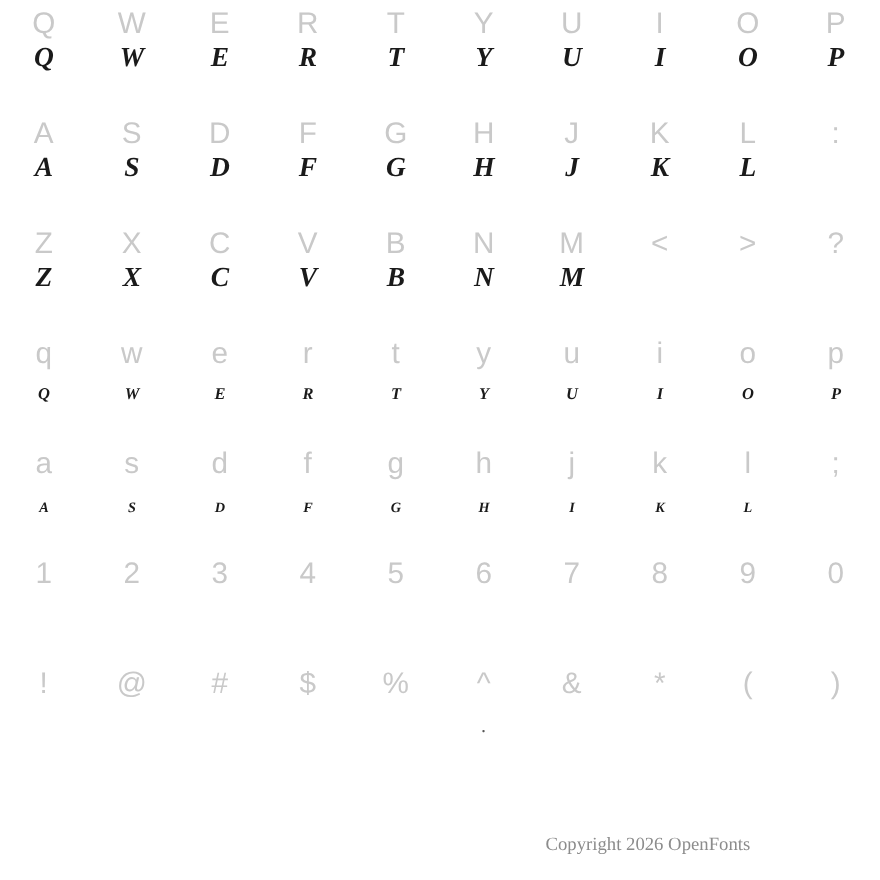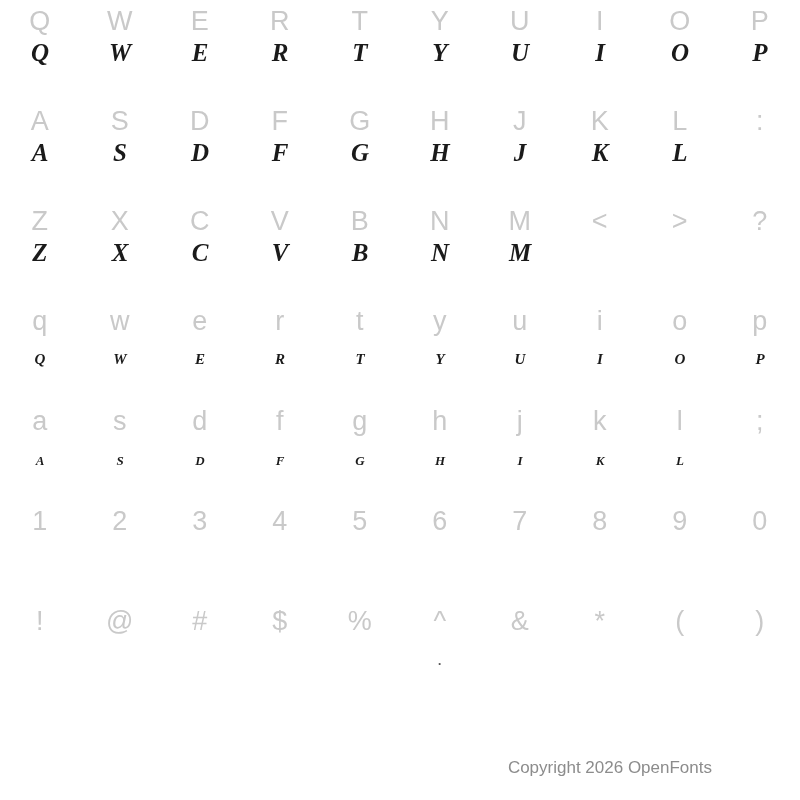--- a/index.html
+++ b/index.html
@@ -73,24 +73,24 @@
     font-size: 13px;
     top: 46px;
     color: #555;
   }
   .footer {
     position: absolute;
     left: 0;
     right: 0;
     bottom: 22px;
     text-align: right;
-    padding-right: 88px;
+    padding-right: 118px;
     font-size: 17px;
     color: #8c8c8c;
-    font-family: Liberation Sans, sans-serif;
+    font-family: Liberation Serif, serif;
   }
 </style>
 </head>
 <body>
 
 <div id="sheet">
     <div class="row">
       <div class="cell">
         <div class="key">Q</div>
         <div class="glyph">Q</div>

